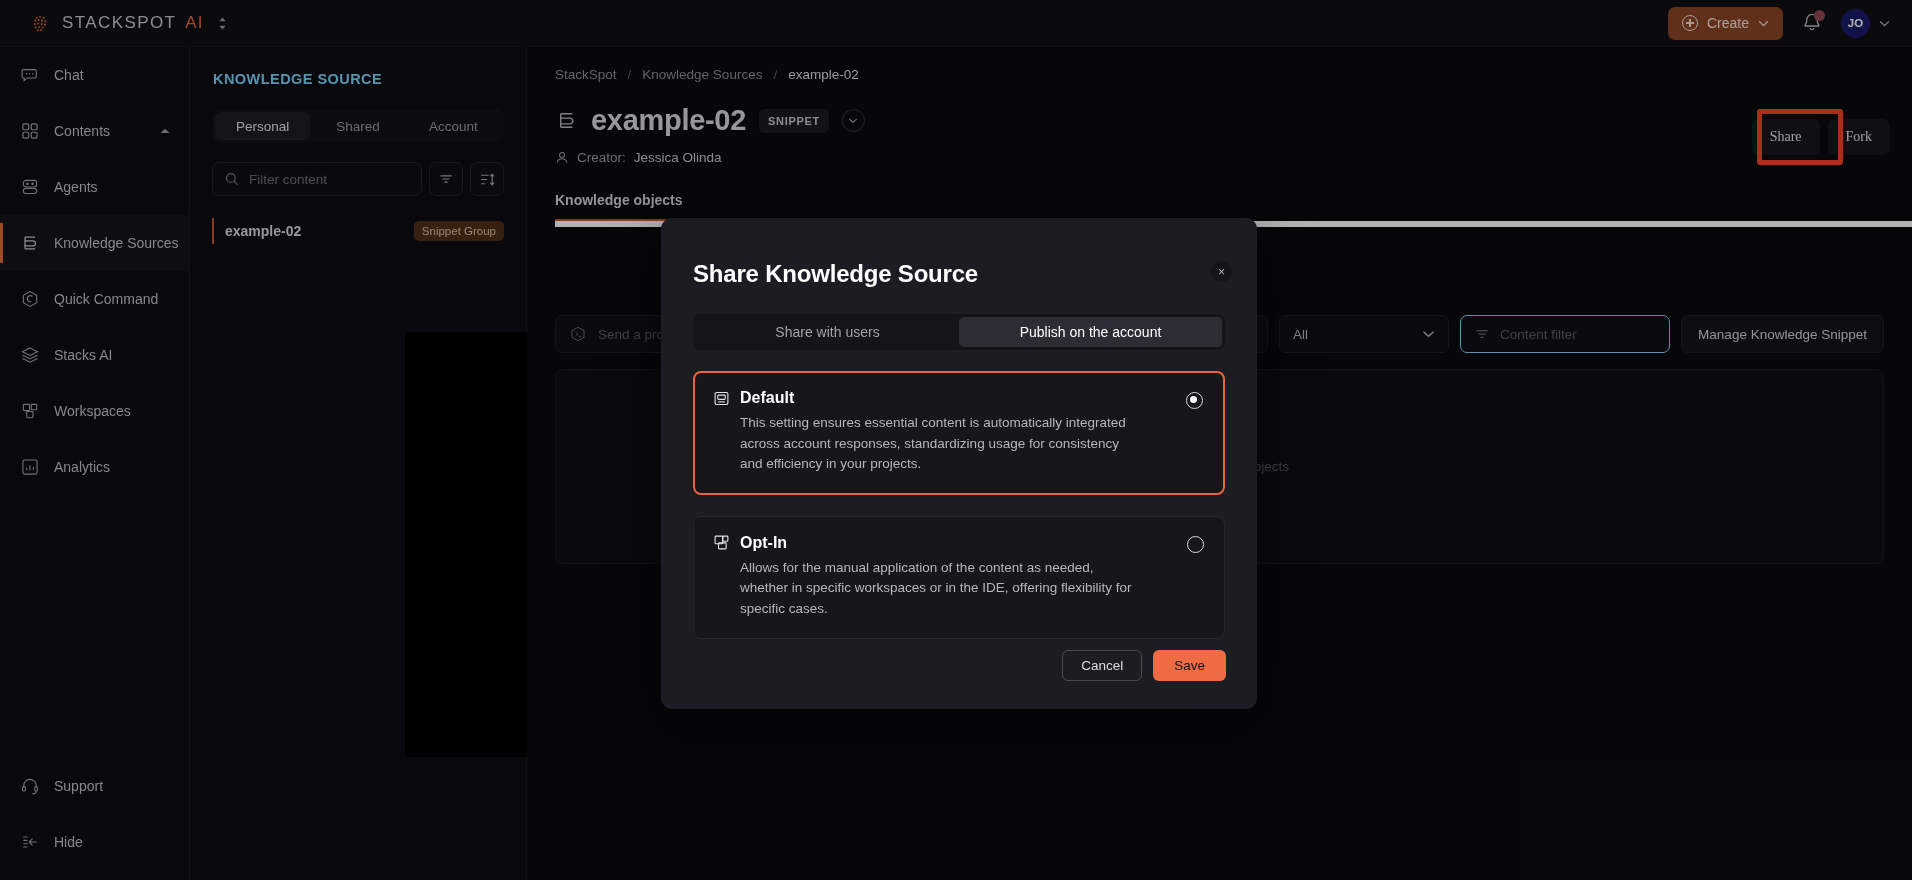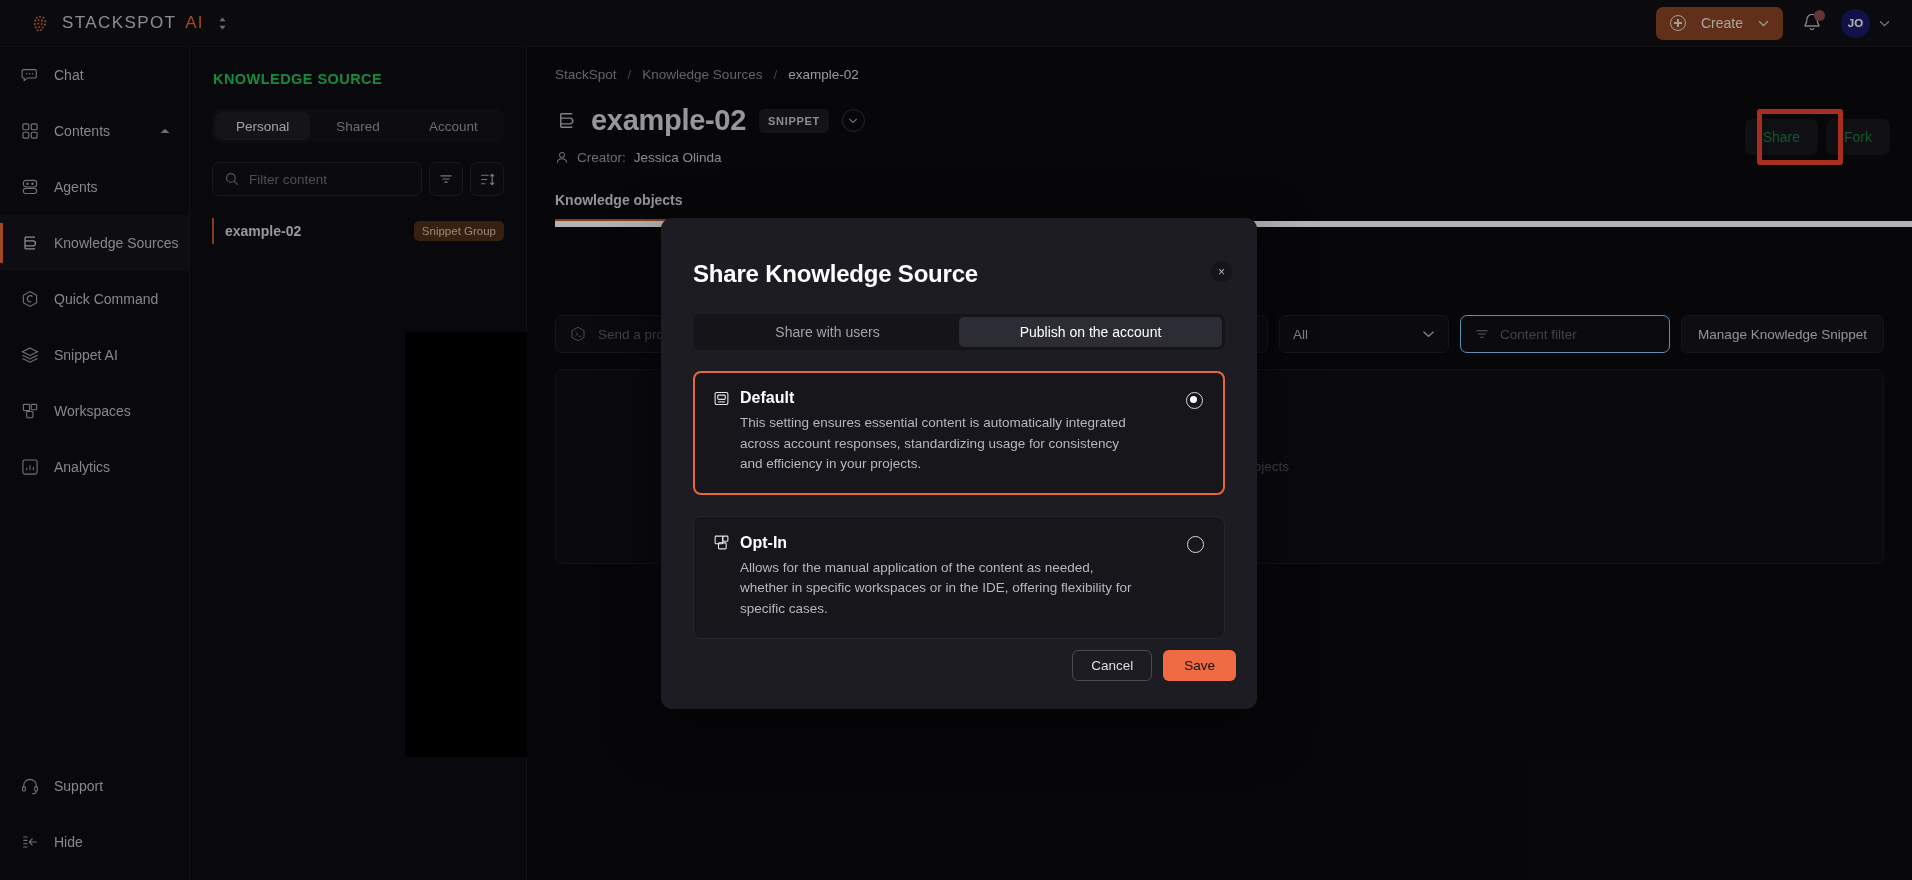--- a/index.html
+++ b/index.html
@@ -22,21 +22,21 @@
   }
   .brand { display: flex; align-items: center; gap: 9px; margin-left: 30px; }
   .brand-mark { width: 23px; height: 23px; position: relative; }
   .brand-text { font-size: 17px; letter-spacing: 1.4px; color: #c9c9cf; font-weight: 400; }
   .brand-ai { color: #e8663a; letter-spacing: 1.2px; }
   .brand-caret { color: #9a9aa2; font-size: 11px; margin-left: 4px; line-height: 1; }
   .topbar-right {
     margin-left: auto; display: flex; align-items: center; gap: 18px; margin-right: 22px;
   }
   .create-btn {
-    display: flex; align-items: center; gap: 15px;
+    display: flex; align-items: center; gap: 9px;
     background: #8c4527; color: #f2e7e0;
     border: none; border-radius: 7px;
     height: 33px; padding: 0 14px;
     font-size: 14px; font-family: inherit; cursor: pointer;
   }
   .create-plus {
     width: 16px; height: 16px; border: 1.4px solid #f0ddd3; border-radius: 50%;
     position: relative; flex: 0 0 auto;
   }
   .create-plus:before, .create-plus:after {
@@ -75,21 +75,21 @@
   .nav-icon { width: 20px; height: 20px; flex: 0 0 auto; color: #a5a5ad; }
   .nav-chevron { margin-left: auto; margin-right: 18px; font-size: 9px; color: #9b9ba3; }
   .nav-bottom { position: absolute; bottom: 10px; left: 0; right: 0; }
 
   
   .kspanel {
     position: absolute; top: 47px; left: 190px; width: 337px; height: 833px;
     background: #0e0e13; border-right: 1px solid #1a1a1f;
   }
   .ks-title {
-    color: #22c55e; font-size: 14.5px; font-weight: bold; letter-spacing: .45px;
+    color: #7dd3fc; font-size: 14.5px; font-weight: bold; letter-spacing: .45px;
     margin: 24px 0 0 23px;
   }
   .seg {
     margin: 22px 22px 0 22px; height: 34px;
     background: #121219; border-radius: 8px; display: flex; padding: 3px;
   }
   .seg-btn {
     flex: 1; display: flex; align-items: center; justify-content: center;
     font-size: 13.5px; color: #9a9aa3; border-radius: 6px; cursor: pointer;
   }
@@ -186,21 +186,21 @@
     position: absolute; left: 28px; right: 28px; top: 322px; height: 195px;
     background: #0f0f14; border: 1px solid #1a1a20; border-radius: 8px;
     display: flex; align-items: center; justify-content: center;
     color: #5d5d67; font-size: 13.5px;
   }
   .action-btns {
     position: absolute; right: 22px; top: 72px; display: flex; gap: 8px; align-items: center;
   }
   .act-btn {
     height: 36px; padding: 0 18px; background: #17171d; border: none; border-radius: 7px;
-    color: #15803d; font-size: 14px; font-family: Liberation Sans, sans-serif; cursor: pointer;
+    color: #e5e5e5; font-size: 14px; font-family: Liberation Serif, serif; cursor: pointer;
     display: flex; align-items: center; text-align: right;
   }
   .share-highlight {
     position: absolute; right: 69px; top: 62px; width: 86px; height: 56px;
     border: 5px solid #f0452a; border-radius: 3px; pointer-events: none; z-index: 9;
   }
 
   
   .overlay { position: absolute; inset: 0; background: rgba(0,0,0,.30); z-index: 30; }
   .modal {
@@ -242,21 +242,21 @@
   }
   .radio {
     position: absolute; right: 20px; top: 19px; width: 17px; height: 17px;
     border-radius: 50%; border: 1.6px solid #d8d8de;
   }
   .radio.on:after {
     content:""; position: absolute; left: 3.2px; top: 3.2px;
     width: 7.2px; height: 7.2px; border-radius: 50%; background: #ffffff;
   }
   .modal-actions {
-    position: absolute; right: 21px; bottom: 28px; display: flex; gap: 11px; align-items: center;
+    position: absolute; right: 31px; bottom: 28px; display: flex; gap: 11px; align-items: center;
   }
   .btn-cancel {
     height: 31px; padding: 0 18px; background: transparent;
     border: 1px solid #4a4a55; border-radius: 6px; color: #dcdce2;
     font-size: 13.5px; font-family: inherit; cursor: pointer;
   }
   .btn-save {
     height: 31px; padding: 0 21px; background: #ef6b43; border: none;
     border-radius: 6px; color: #18100c; font-size: 13.5px;
     font-family: inherit; cursor: pointer; font-weight: 500;
@@ -392,21 +392,21 @@
     </div>
 
     <div class="nav-item">
       <span class="nav-icon">
         <svg width="20" height="20" viewBox="0 0 24 24" fill="none" stroke="#a5a5ad" stroke-width="1.3">
             <path d="M12 3.5 21 8l-9 4.5L3 8Z"></path>
             <path d="M3 12.2l9 4.5 9-4.5"></path>
             <path d="M3 16.2l9 4.5 9-4.5"></path>
           </svg>
       </span>
-      <span>Snippet AI</span>
+      <span>Stacks AI</span>
     </div>
 
     <div class="nav-item">
       <span class="nav-icon">
         <svg width="20" height="20" viewBox="0 0 24 24" fill="none" stroke="#a5a5ad" stroke-width="1.3">
             <rect x="4" y="4" width="7.5" height="7.5" rx="1"></rect>
             <rect x="13.5" y="4" width="6.5" height="6.5" rx="1"></rect>
             <rect x="8" y="12.5" width="7.5" height="7.5" rx="1"></rect>
           </svg>
       </span>

